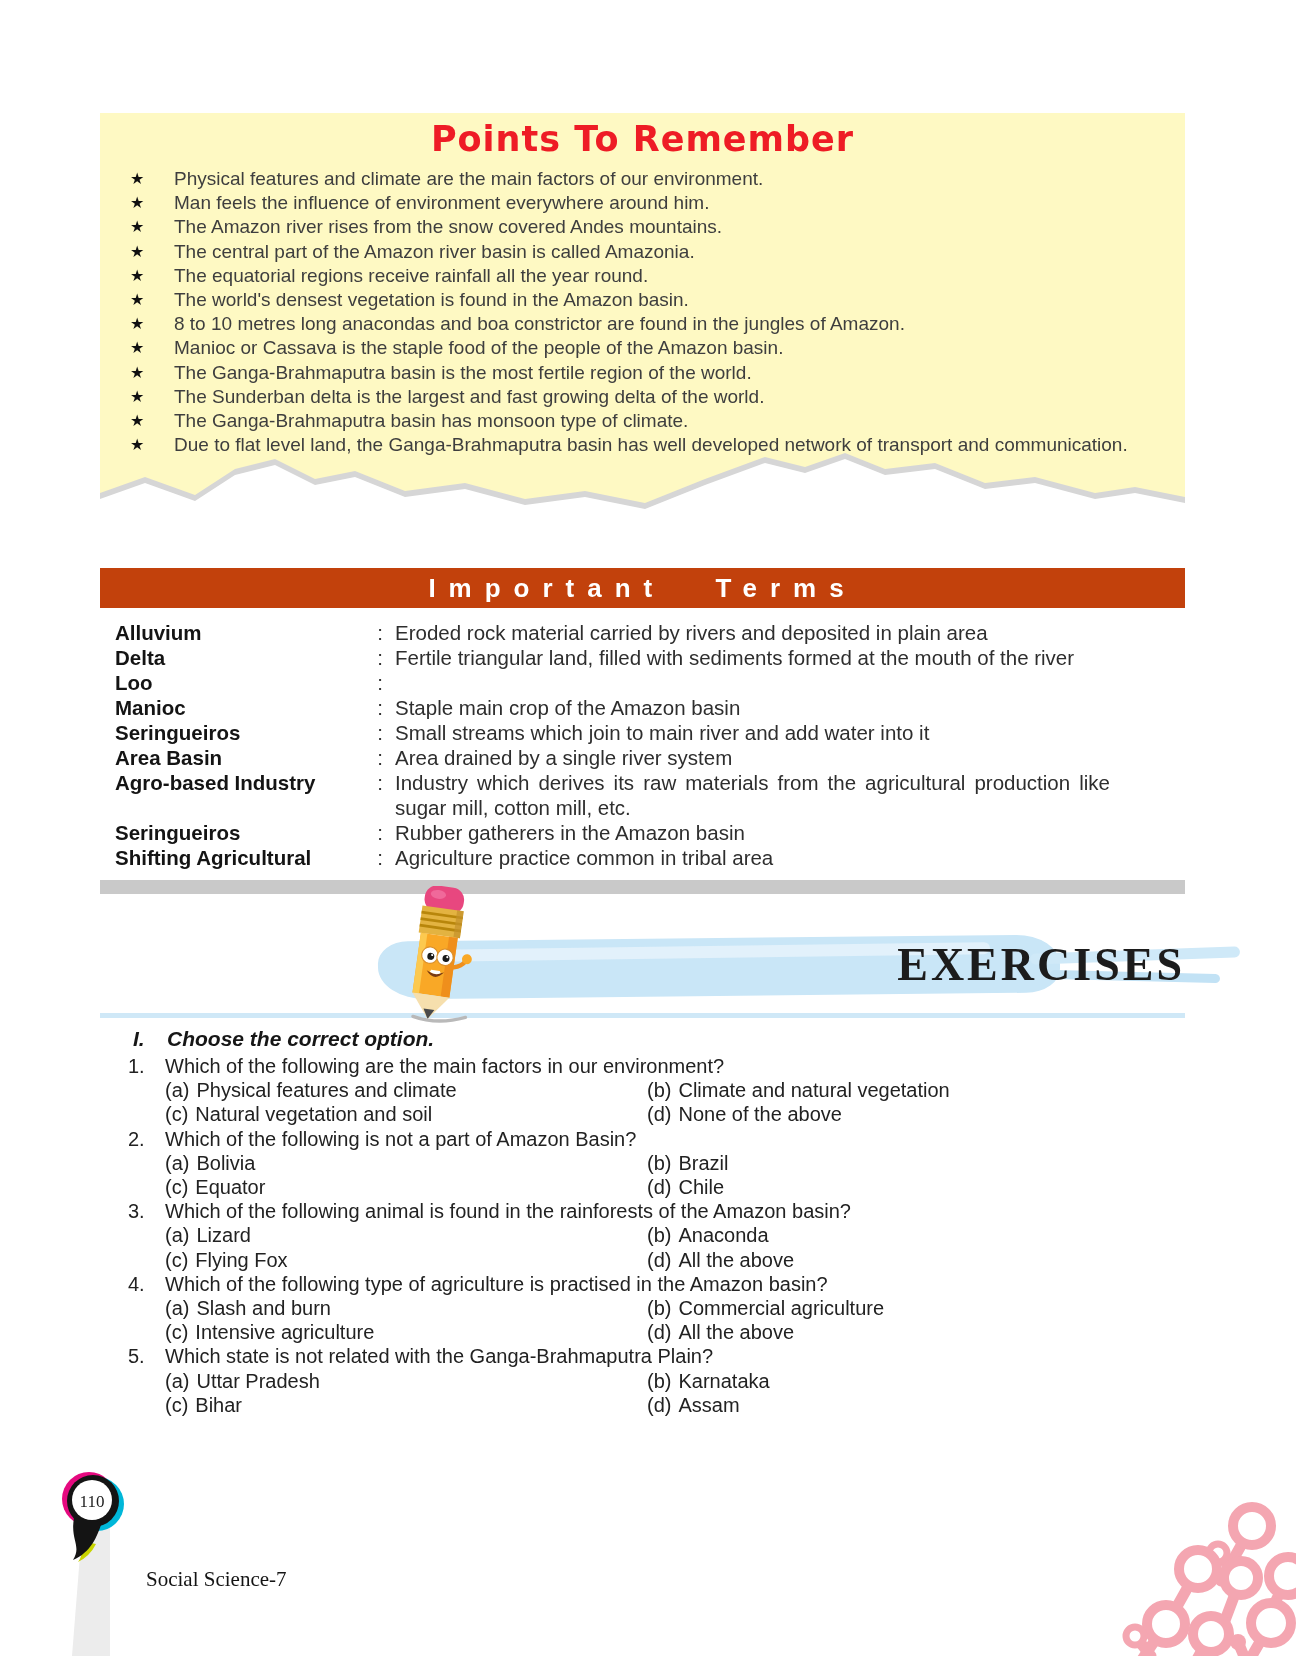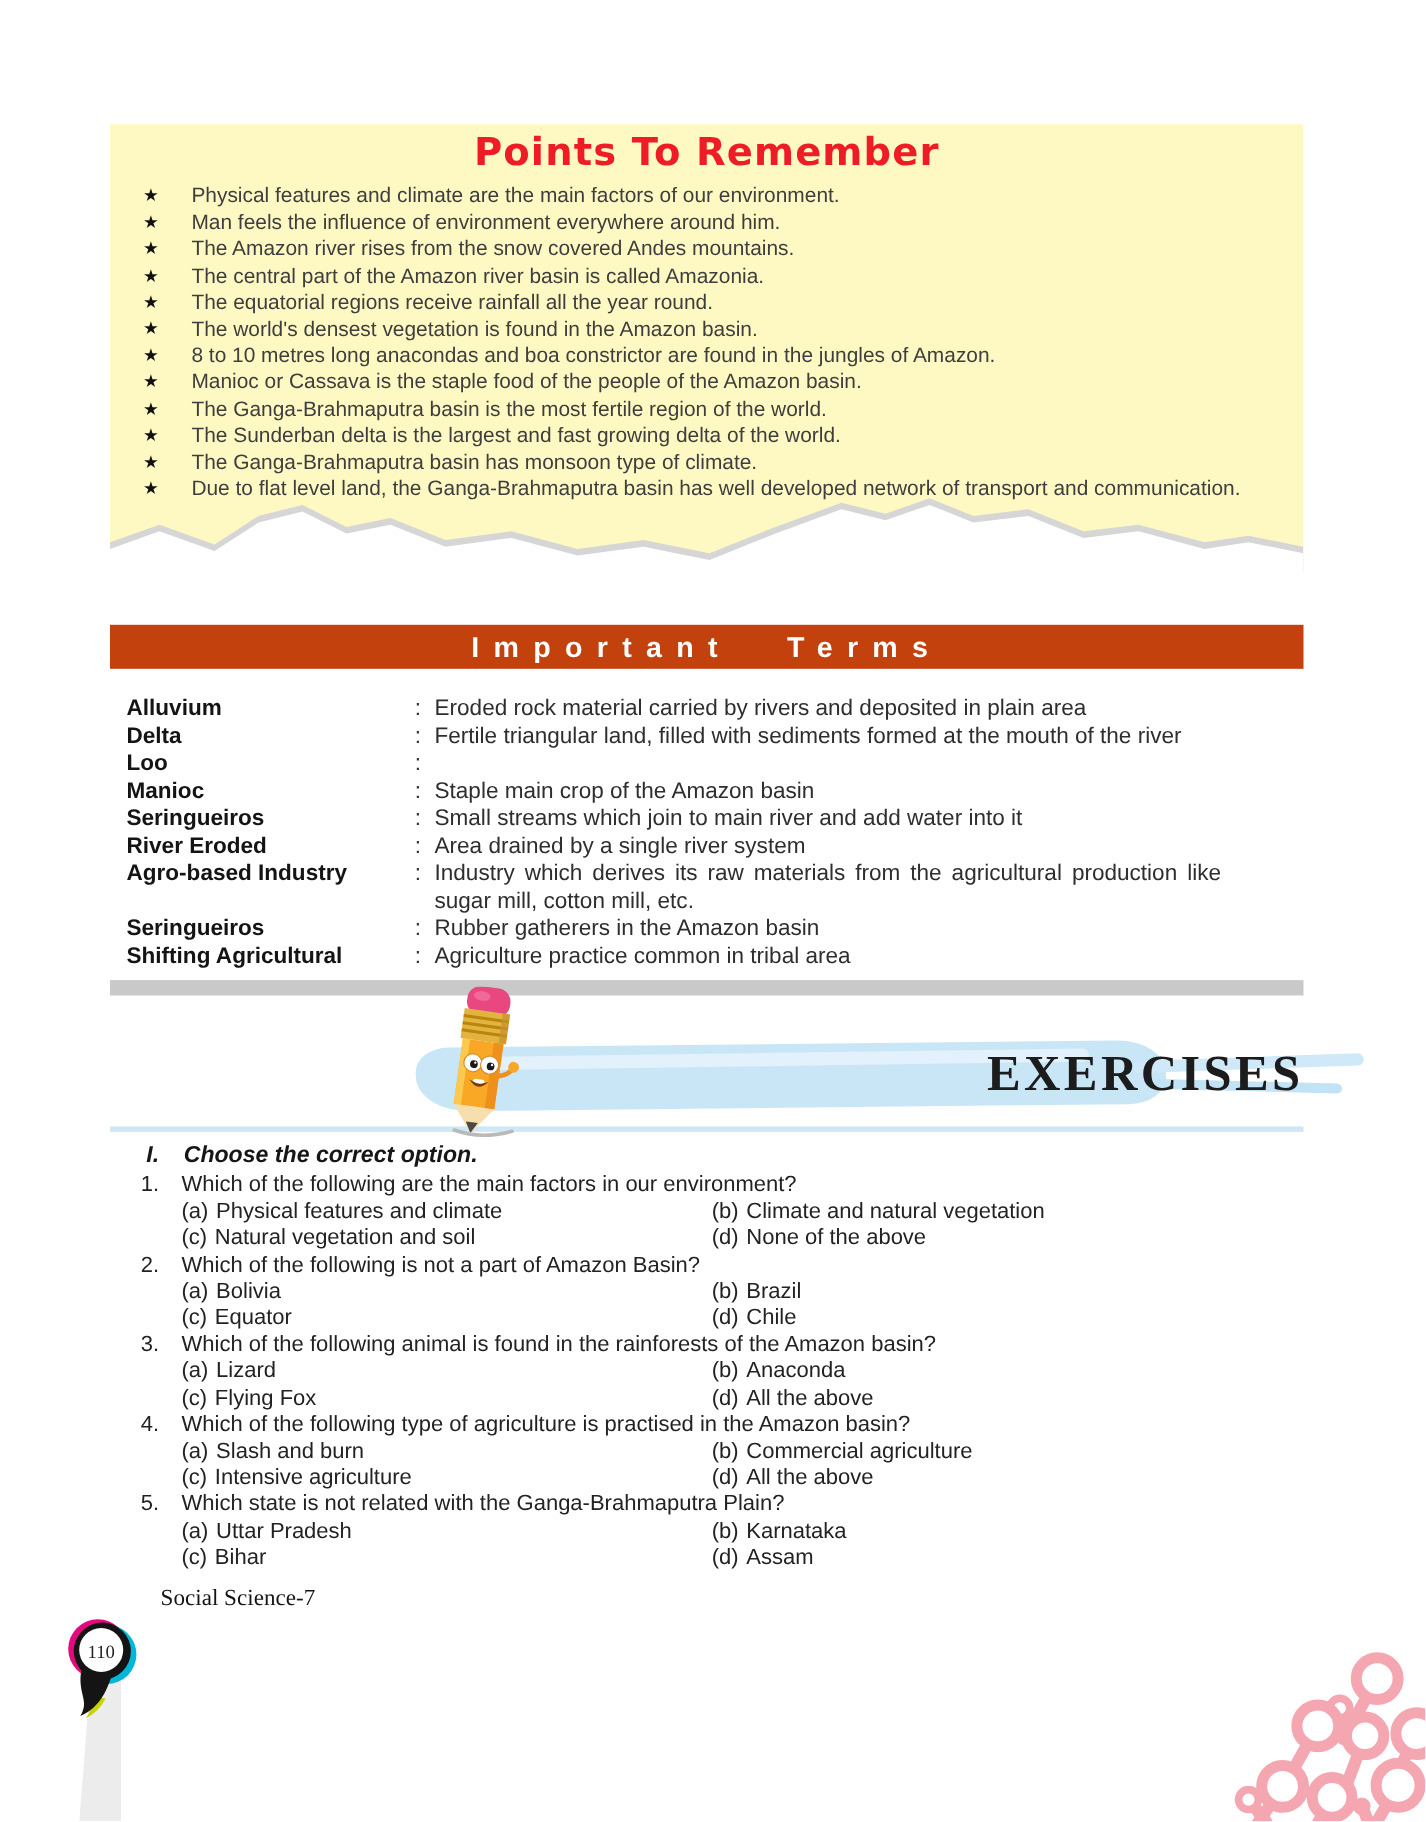--- a/index.html
+++ b/index.html
@@ -15,21 +15,21 @@
   .points-list{margin:0;padding:0;list-style:none;}
   .point-item{display:flex;font-size:19px;line-height:24.2px;color:#3e3e3e;}
   .point-star{flex:none;width:44px;padding-left:4px;font-size:16px;color:#101010;}
   .point-text{flex:1;text-align:justify;padding-right:6px;}
   .torn{position:absolute;left:0;bottom:-1px;width:100%;height:76px;display:block;}
 
   
   .terms-banner{margin-top:48px;height:40px;background:#c2410c;display:flex;
                 align-items:center;justify-content:center;}
   .terms-title{color:#fff;font-size:26px;font-weight:bold;letter-spacing:13px;word-spacing:30px;}
-  .terms-table{margin-top:23px;}
+  .terms-table{margin-top:12px;}
   .term-row{display:grid;grid-template-columns:250px 30px 715px;font-size:20.5px;
             line-height:25px;padding-left:15px;}
   .term-name{font-weight:bold;color:#141414;}
   .term-colon{color:#333;text-align:center;}
   .term-definition{color:#2e2e2e;text-align:justify;}
 
   .section-divider{margin-top:10px;height:14px;background:#c9c9c9;}
 
   
   .exercises-header{position:relative;height:132px;}
@@ -57,21 +57,21 @@
   .q-text{flex:1;}
   .options{display:grid;grid-template-columns:482px 1fr;padding-left:65px;
            font-size:20px;line-height:24.2px;color:#222;}
   .option{display:flex;}
   .option-label{margin-right:7px;}
 
   
   .footer-ribbon{position:absolute;left:72px;top:1512px;width:38px;height:144px;background:#ececec;
                  clip-path:polygon(30% 0,100% 0,100% 100%,0 100%);}
   .page-badge{position:absolute;left:56px;top:1470px;}
-  .book-title{position:absolute;left:146px;top:1440px;font-family:"Liberation Serif",serif;
+  .book-title{position:absolute;left:146px;top:1567px;font-family:"Liberation Serif",serif;
               font-size:21px;color:#141414;}
   .corner-decor{position:absolute;right:0;bottom:0;}
 </style>
 </head>
 <body>
 
 <div class="page">
   <div class="content">
 
     <section class="points-box">
@@ -154,21 +154,21 @@
           <span class="term-name">Manioc</span>
           <span class="term-colon">:</span>
           <span class="term-definition">Staple main crop of the Amazon basin</span>
         </div>
       <div class="term-row">
           <span class="term-name">Seringueiros</span>
           <span class="term-colon">:</span>
           <span class="term-definition">Small streams which join to main river and add water into it</span>
         </div>
       <div class="term-row">
-          <span class="term-name">River Eroded</span>
+          <span class="term-name">Area Basin</span>
           <span class="term-colon">:</span>
           <span class="term-definition">Area drained by a single river system</span>
         </div>
       <div class="term-row">
           <span class="term-name">Agro-based Industry</span>
           <span class="term-colon">:</span>
           <span class="term-definition">Industry which derives its raw materials from the agricultural production like sugar mill, cotton mill, etc.</span>
         </div>
       <div class="term-row">
           <span class="term-name">Seringueiros</span>

